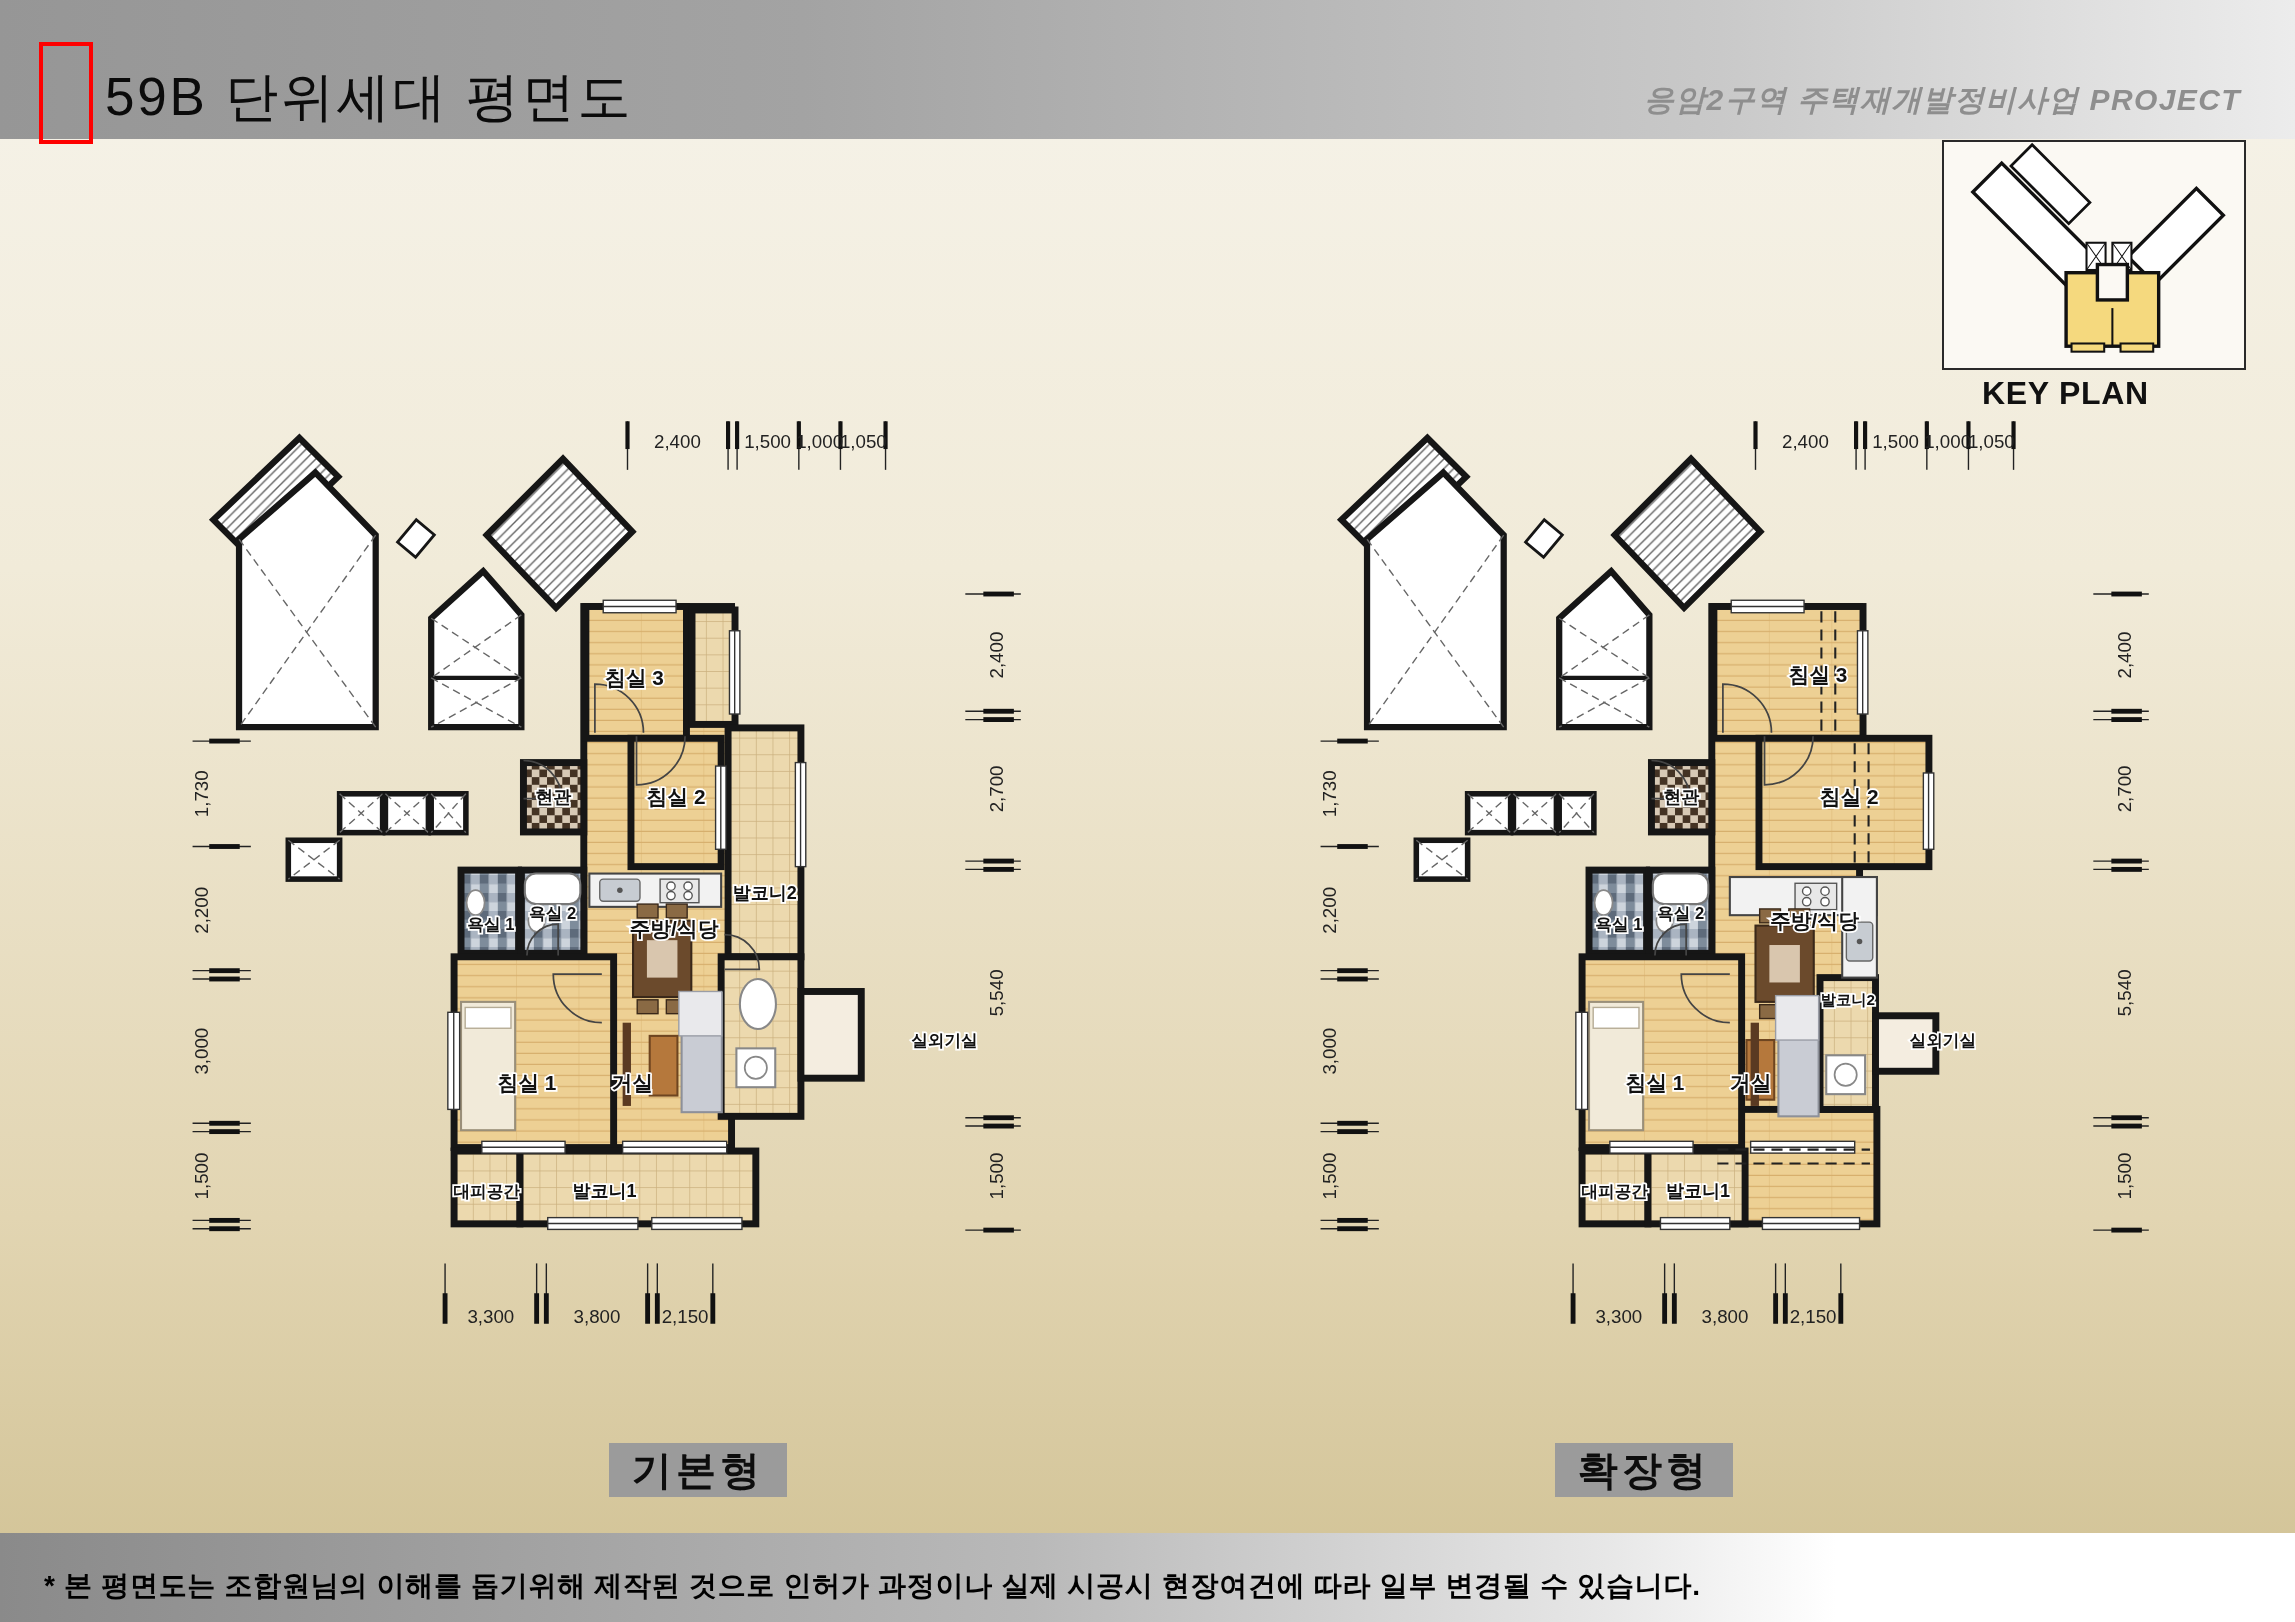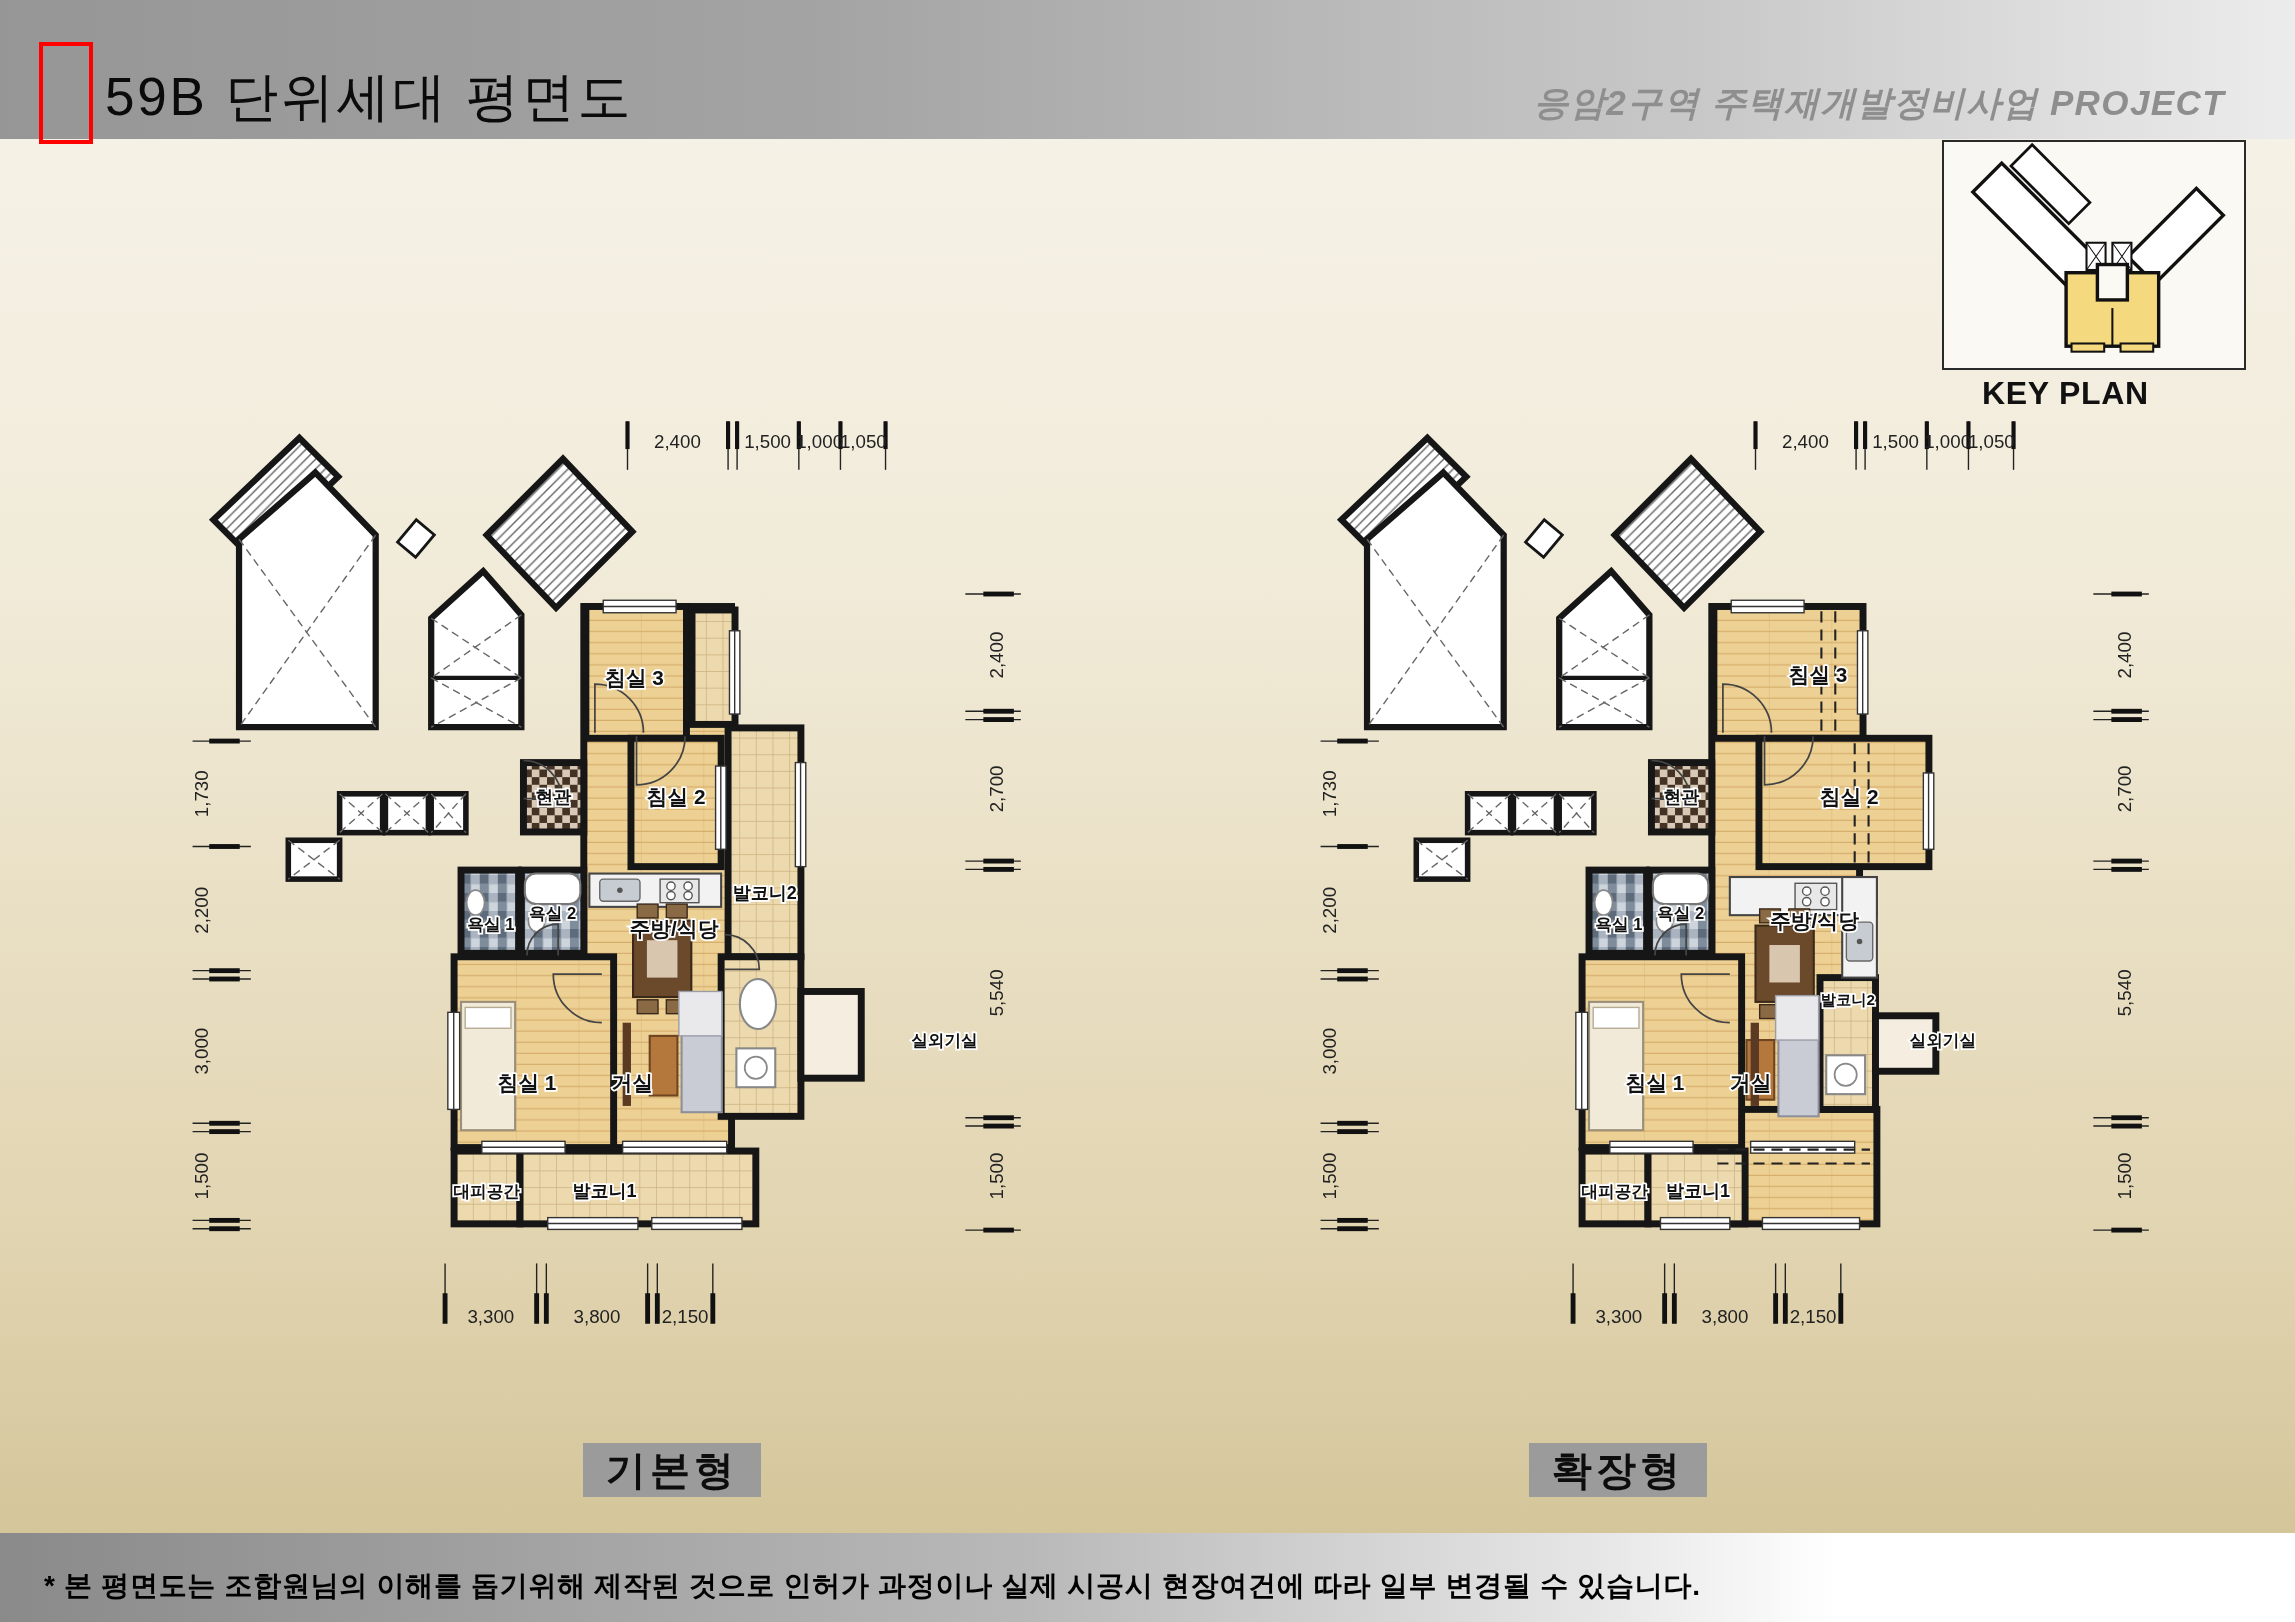--- a/index.html
+++ b/index.html
@@ -12,41 +12,41 @@
   #header{
     position:absolute;left:0;top:0;width:2295px;height:139px;
     background:linear-gradient(90deg,#969696 0%,#a3a3a3 35%,#c9c9c9 75%,#ececec 100%);
   }
   #red-box{position:absolute;left:39px;top:42px;width:46px;height:94px;border:4.9px solid #fe0000;}
   #page-title{
     position:absolute;left:101px;top:58px;margin:4px;
     font-size:53px;font-weight:normal;color:#0b0b0b;letter-spacing:2.8px;white-space:nowrap;
   }
   #project-title{
-    position:absolute;right:70px;top:80px;
-    font-size:35px;font-weight:bold;font-style:italic;color:#8e8e8e;letter-spacing:1.4px;white-space:nowrap;text-align:center;
+    position:absolute;right:54px;top:80px;
+    font-size:30px;font-weight:bold;font-style:italic;color:#8e8e8e;letter-spacing:1.4px;white-space:nowrap;text-align:center;
   }
   
   #key-plan-box{
     position:absolute;left:1942px;top:140px;width:304px;height:230px;
     background:#fbf9f3;border:2.1px solid #2a2a2a;box-sizing:border-box;
   }
   #key-plan-label{
     position:absolute;left:1942px;top:375px;width:208px;
     font-size:32px;font-weight:bold;color:#111;letter-spacing:0.7px;margin-left:40px;
   }
   
   .plan-wrap{position:absolute;top:388px;width:909px;height:985px;}
   #plan-basic{left:173px;}
   #plan-extended{left:1301px;}
   .plan-wrap svg{position:absolute;left:0;top:0;width:909px;height:985px;}
   .plate{
     position:absolute;top:1443px;width:178px;height:54px;background:#9b9b9b;
     display:flex;align-items:center;justify-content:center;
-    font-size:40px;font-weight:bold;color:#0d0d0d;letter-spacing:4.2px;
+    font-size:40px;font-weight:bold;color:#0d0d0d;letter-spacing:4.2px;margin-left:26px;
   }
   #plate-basic{left:583px;}
   #plate-extended{left:1529px;}
   
   #footnote-bar{
     position:absolute;left:0;top:1533px;width:2295px;height:89px;
     background:linear-gradient(90deg,#8a8a8a 0%,#b9b9b9 45%,#e7e7e7 70%,#ffffff 80%,#ffffff 100%);
   }
   #footnote-text{
     position:absolute;left:36px;top:0;margin:8px;height:89px;display:flex;align-items:center;

